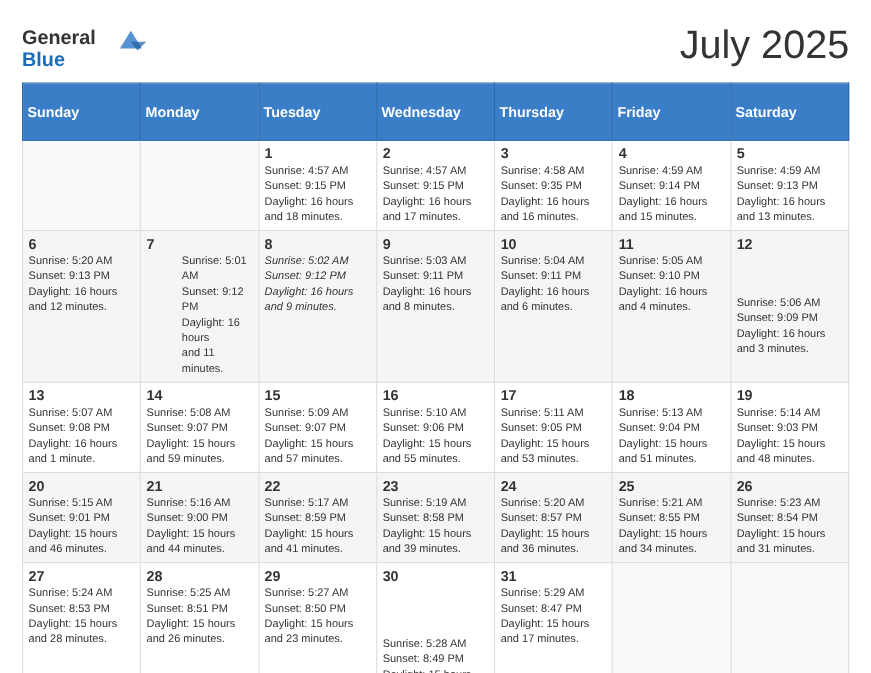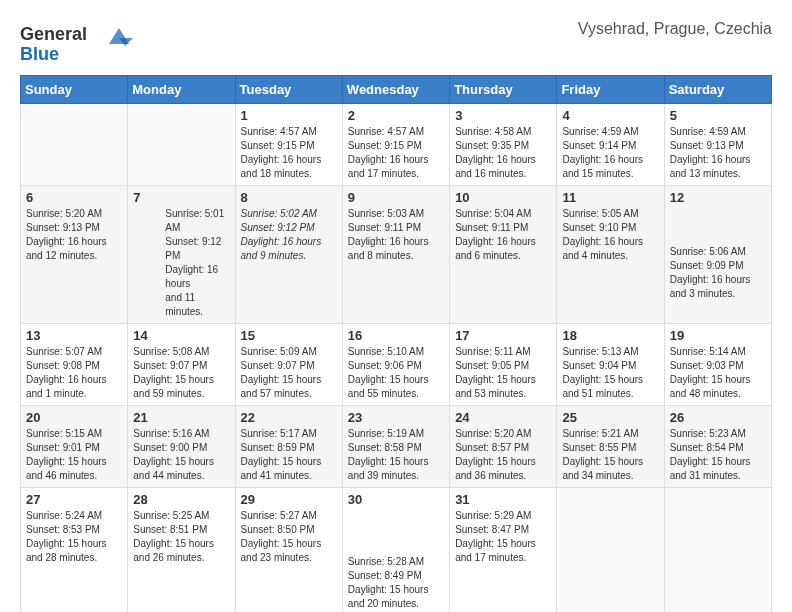--- a/index.html
+++ b/index.html
@@ -48,21 +48,21 @@
       color: #555;
     }
     .calendar {
       width: 100%;
       border-collapse: collapse;
       border: 1px solid #ccc;
     }
     .calendar th {
       background-color: #3a7ec8;
       color: #fff;
-      padding: 6px 4px;
+      padding: 18px 4px;
       font-size: 13px;
       text-align: left;
       border: 1px solid #2d6aaa;
     }
     .calendar td {
       width: 14.28%;
       vertical-align: top;
       padding: 4px 5px;
       font-size: 10.5px;
       color: #333;
@@ -97,21 +97,21 @@
         <span class="logo-text-general">General</span>
         <svg class="logo-icon" viewBox="0 0 28 28">
           <polygon points="4,24 14,8 24,24" fill="#3a7ec8" opacity="0.85"></polygon>
           <polygon points="14,18 20,26 28,18" fill="#1a5fa0" opacity="0.7"></polygon>
         </svg>
       </div>
       <span class="logo-text-blue" style="margin-top:-4px;">Blue</span>
     </div>
   </div>
   <div class="title-block">
-    <div class="location-title">Vysehrad, Prague, Czechia</div>
+    <div class="month-title">July 2025</div>
   </div>
 </div>
 
 <table class="calendar">
   <thead>
     <tr>
     <th>Sunday</th>
         <th>Monday</th>
         <th>Tuesday</th>
         <th>Wednesday</th>

